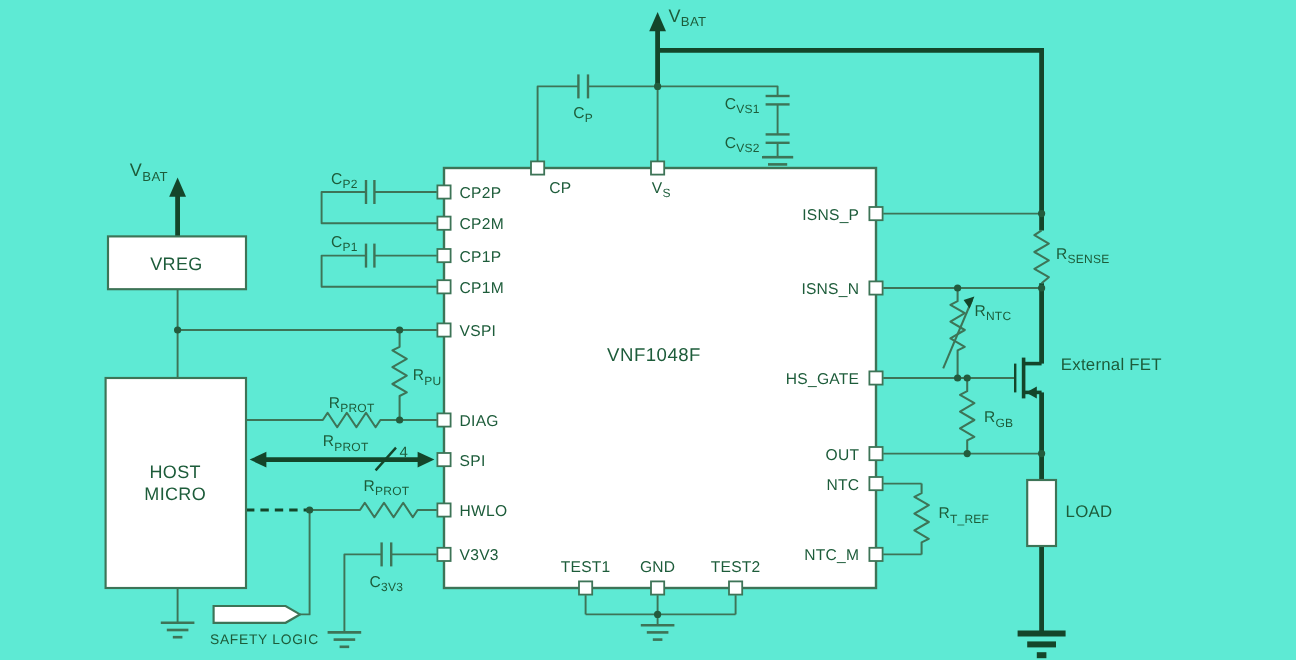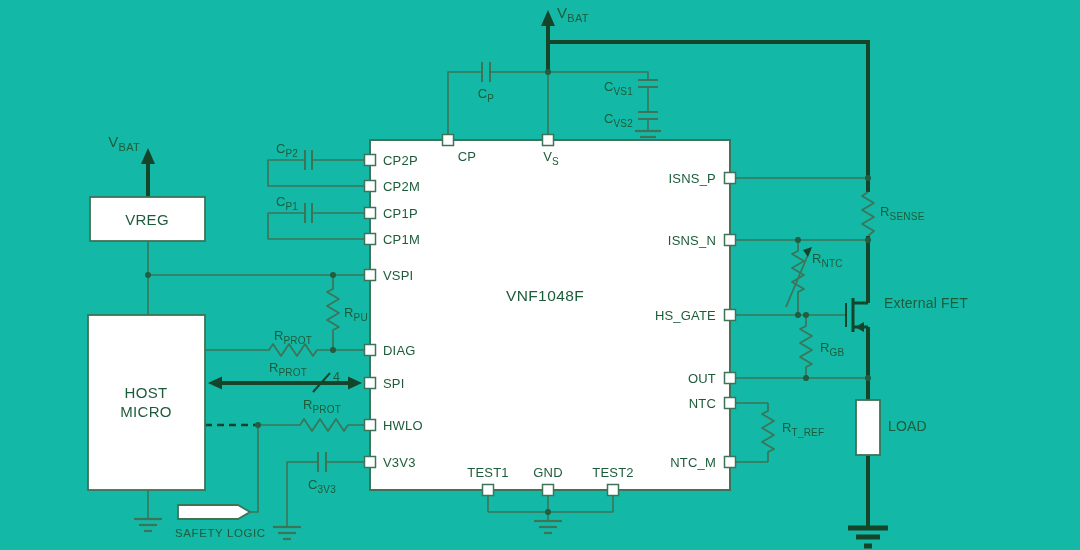--- a/index.html
+++ b/index.html
@@ -1,16 +1,16 @@
 <!DOCTYPE html>
 <html><head>
 <meta charset="utf-8">
 <style>
   html,body{margin:0;padding:0;background:#ffffff;}
-  .stage{position:relative;width:1080px;height:550px;background:#14b8a6;overflow:hidden;}
+  .stage{position:relative;width:1080px;height:550px;background:#5eead4;overflow:hidden;}
   svg{display:block;}
   text{font-family:"Liberation Sans",sans-serif;fill:#1d5c3a;}
   .t13{font-size:13px;letter-spacing:.2px;}
   .t14{font-size:14px;letter-spacing:.2px;}
   .t15{font-size:15px;letter-spacing:.3px;}
   .t11{font-size:11.5px;letter-spacing:.6px;}
   .t12{font-size:12.5px;}
   .icname{font-size:15.5px;letter-spacing:.4px;}
   .sub{font-size:10px;}
   .sub11{font-size:11px;}

